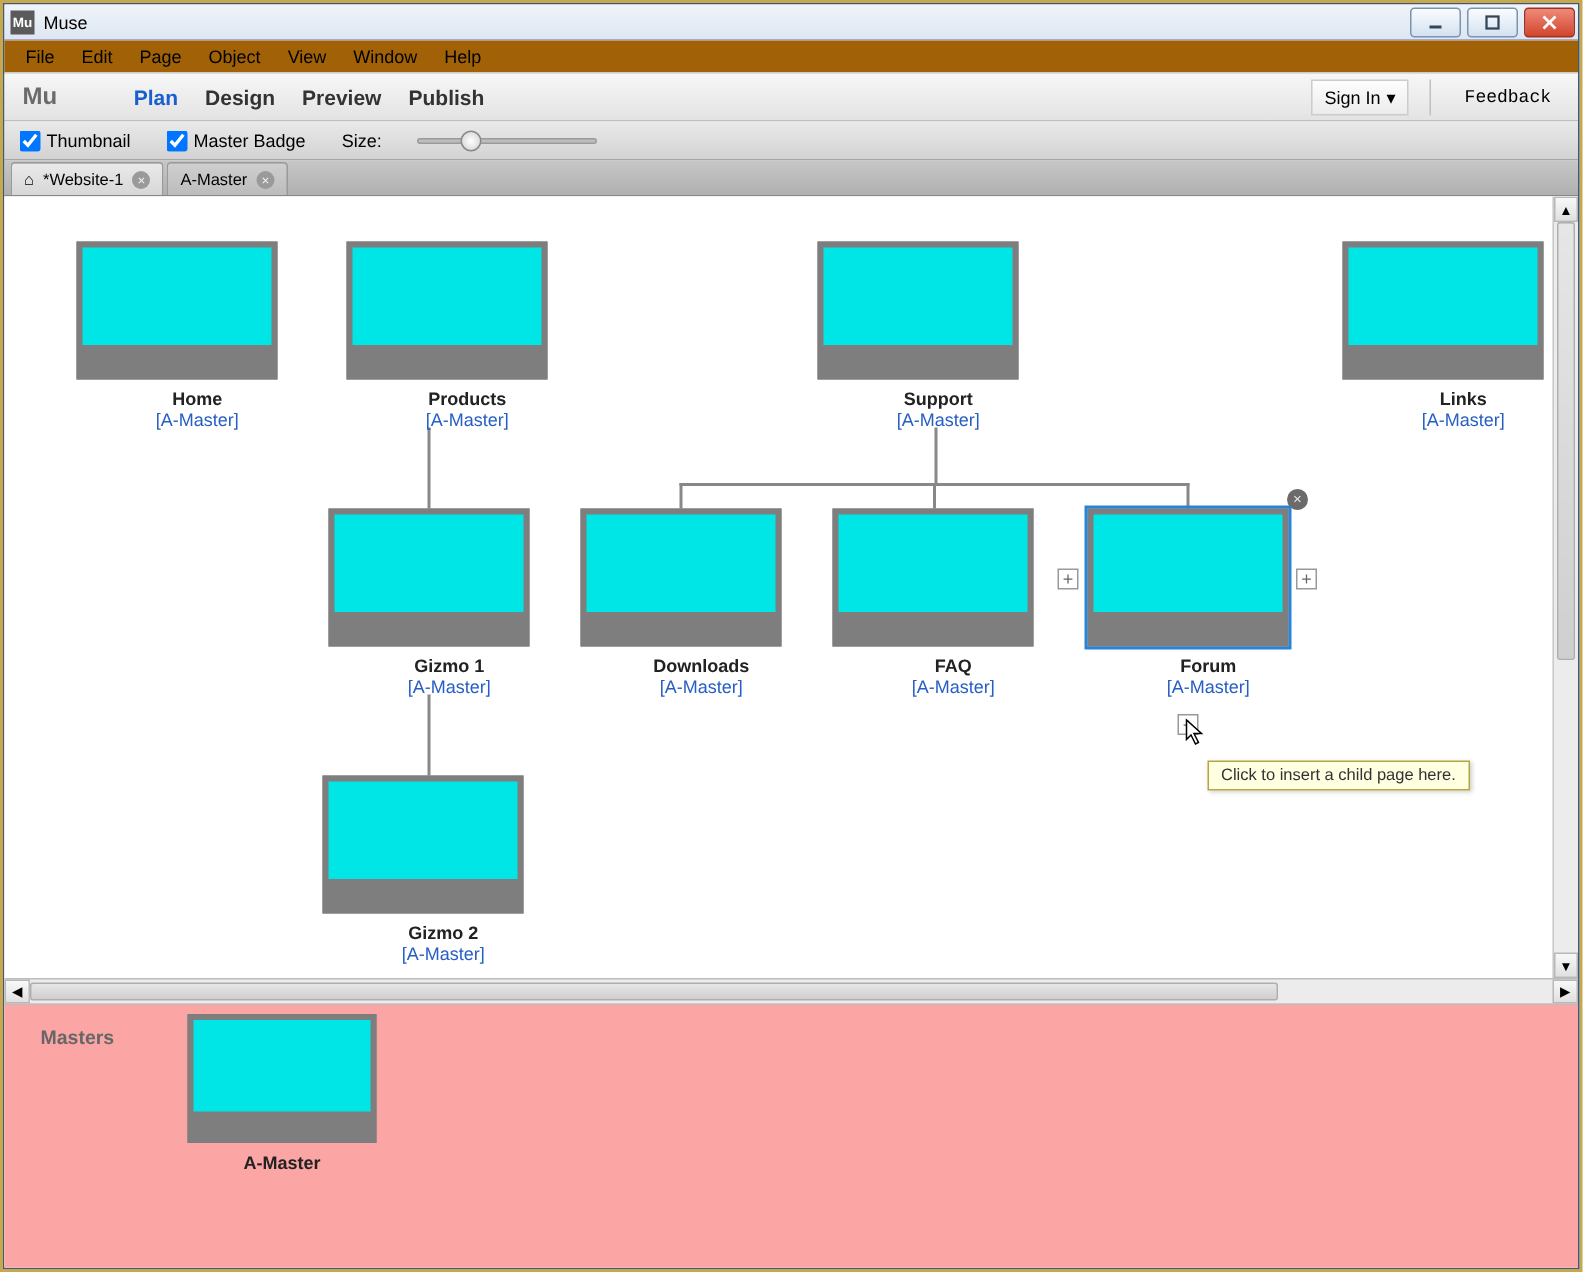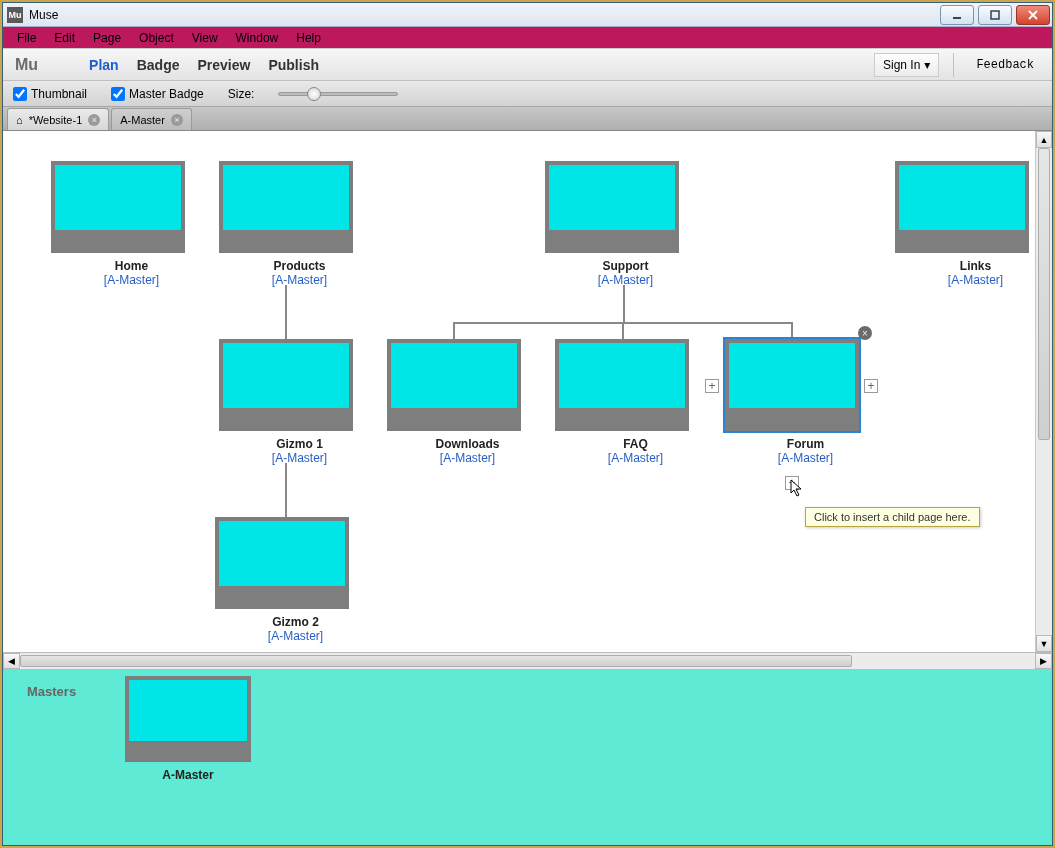--- a/index.html
+++ b/index.html
@@ -39,21 +39,21 @@
   background: linear-gradient(#fafcff, #d4e2f0);
   font-size: 10px; cursor: pointer;
 }
 .win-btn.close { background: linear-gradient(#ef8a7a, #d1452c); color:#fff; border-color:#a03020;}
 .win-btn svg { width: 10px; height: 10px; }
 
 .menubar {
   height: 22px; display:flex; align-items:center; gap:2px;
   padding: 0 6px; font-size: 12px;
   border-bottom: 1px solid #ccc;
-  background: #be185d;
+  background: #a16207;
 }
 .menubar span { padding: 2px 8px; cursor:pointer; }
 
 .modebar {
   height: 32px; display:flex; align-items:center; justify-content:space-between;
   padding: 0 10px 0 6px;
   background: linear-gradient(#f7f7f7, #e3e3e3);
   border-bottom: 1px solid #bfbfbf;
 }
 .modebar-left { display:flex; align-items:center; gap:18px; }
@@ -170,21 +170,21 @@
 .vscroll-thumb { position:absolute; left:2px; right:2px; top:0; height:60%; background:linear-gradient(#e6e6e6,#cfcfcf); border:1px solid #aeaeae; border-radius:2px;}
 
 .hscroll {
   height:17px; display:flex; border-top:1px solid #bcbcbc; background:#ececec;
 }
 .hscroll-btn { width:17px; border:1px solid #b8b8b8; background:linear-gradient(#f8f8f8,#e0e0e0); display:flex; align-items:center; justify-content:center; font-size:9px; cursor:pointer;}
 .hscroll-track { flex:1; position:relative; }
 .hscroll-thumb { position:absolute; top:2px; bottom:2px; left:0; width:82%; background:linear-gradient(#e6e6e6,#cfcfcf); border:1px solid #aeaeae; border-radius:2px;}
 
 .masters-pane {
-  flex:1; background:#5eead4; border-top:1px solid #bcbcbc; position:relative;
+  flex:1; background:#fca5a5; border-top:1px solid #bcbcbc; position:relative;
   padding:12px 6px;
 }
 .masters-label { font-size:13px; font-weight:bold; color:#666; position:absolute; left:24px; top:14px;}
 .master-thumb { position:absolute; left:122px; top:6px; width:126px; }
 .master-thumb .thumb-body { width:126px; height:86px; padding:3px 3px 20px 3px;}
 .master-thumb .page-title { font-weight:bold; }
 </style>
 </head>
 <body>
 
@@ -222,21 +222,21 @@
     <span>Object</span>
     <span>View</span>
     <span>Window</span>
     <span>Help</span>
   </div>
 
   <div class="modebar">
     <div class="modebar-left">
       <span class="mu-logo">Mu</span>
       <span class="mode-tab active">Plan</span>
-      <span class="mode-tab">Badge</span>
+      <span class="mode-tab">Design</span>
       <span class="mode-tab">Preview</span>
       <span class="mode-tab">Publish</span>
     </div>
     <div class="modebar-right">
       <div class="signin">
         <span>Sign In</span>
         <span>▾</span>
       </div>
       <div class="divider-v"></div>
       <span class="feedback">Feedback</span>
@@ -284,21 +284,21 @@
 
         <div class="conn" style="left:282px; top:332px; width:2px; height:54px;"></div>
 
         <div class="page-thumb" style="left:48px; top:30px;">
           <div class="thumb-body">
               <div class="thumb-inner"></div>
             </div>
           <div class="page-title">Home</div>
           <div class="page-master">[A-Master]</div>
         </div>
-        <div class="page-thumb" style="left:216px; top:30px;">
+        <div class="page-thumb" style="left:228px; top:30px;">
           <div class="thumb-body">
               <div class="thumb-inner"></div>
             </div>
           <div class="page-title">Products</div>
           <div class="page-master">[A-Master]</div>
         </div>
         <div class="page-thumb" style="left:542px; top:30px;">
           <div class="thumb-body">
               <div class="thumb-inner"></div>
             </div>

